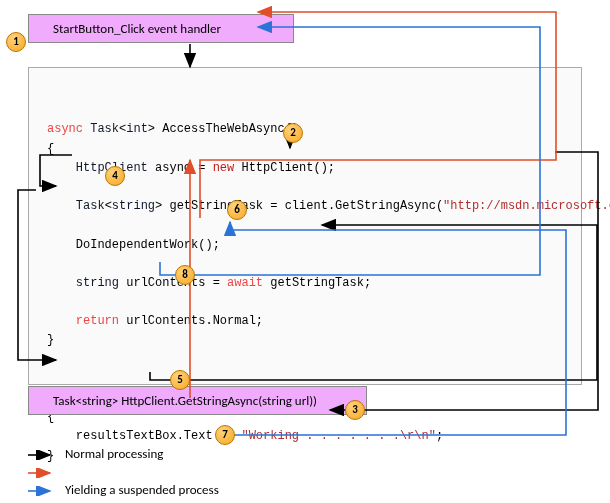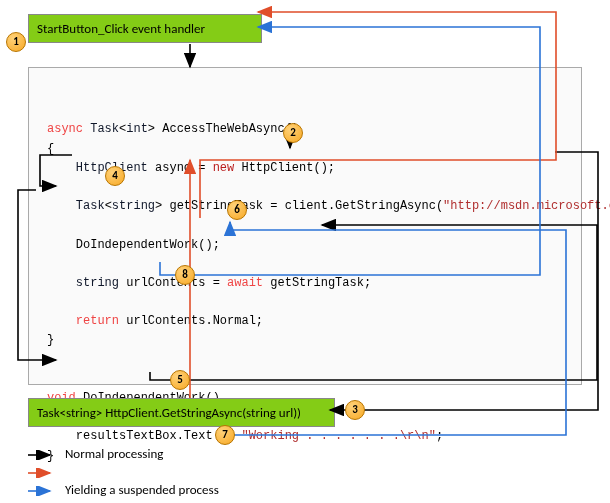--- a/index.html
+++ b/index.html
@@ -1,17 +1,17 @@
 <!DOCTYPE html>
 <html><head>
 <meta charset="utf-8">
 <style>
 html,body{margin:0;padding:0;background:#fff;font-family:Calibri,'Segoe UI',Arial,sans-serif;font-size:13px;color:#000}
 .container{position:relative;width:610px;height:503px}
-.box{position:absolute;background:#84cc16;border:1px solid #888;padding:6px 8px;font-size:13px}
+.box{position:absolute;background:#f0abfc;border:1px solid #888;padding:6px 24px;font-size:13px}
 .codebox{position:absolute;background:#fafafa;border:1px solid #aaa;font-family:Consolas,'Courier New',monospace;font-size:12px;white-space:pre;color:#000;line-height:1.6}
 .codebox .inner{padding:14px 18px 14px 18px}
 .kw{color:#ef4444}
 .type{color:#0f172a}
 .str{color:#b02e2e}
 .new{color:#b91c1c}
 .badge{position:absolute;width:18px;height:18px;border-radius:50%;background:radial-gradient(circle at 35% 30%,#ffd27a,#f7a823);border:1px solid #b87500;text-align:center;font-size:11px;line-height:18px;font-weight:bold;color:#000}
 svg{position:absolute;left:0;top:0;pointer-events:none}
 .legend{position:absolute;font-size:13px}
 .legend svg{position:static;display:inline-block;vertical-align:middle;margin-right:4px}
@@ -39,21 +39,21 @@
 <span>    </span><span class="kw">return</span><span> urlContents.Normal;</span>
 <span>}</span>
 
 
 <span class="kw">void</span> <span>DoIndependentWork</span>()
 <span>{</span>
 <span>    </span><span>resultsTextBox.Text += </span><span class="str">"Working . . . . . . .\r\n"</span><span>;</span>
 <span>}</span></div>
   </div>
 
-  <div class="box" style="left:28px;top:398px;width:289px">
+  <div class="box" style="left:28px;top:386px;width:289px">
     <span>Task&lt;string&gt; HttpClient.GetStringAsync(string url))</span>
   </div>
 
   <svg width="610" height="503">
     <defs>
       <marker id="arr-black" markerWidth="10" markerHeight="8" refX="9" refY="4" orient="auto">
         <path d="M0,0 L10,4 L0,8 z" fill="#000"></path>
       </marker>
       <marker id="arr-red" markerWidth="10" markerHeight="8" refX="9" refY="4" orient="auto">
         <path d="M0,0 L10,4 L0,8 z" fill="#e04e2a"></path>

